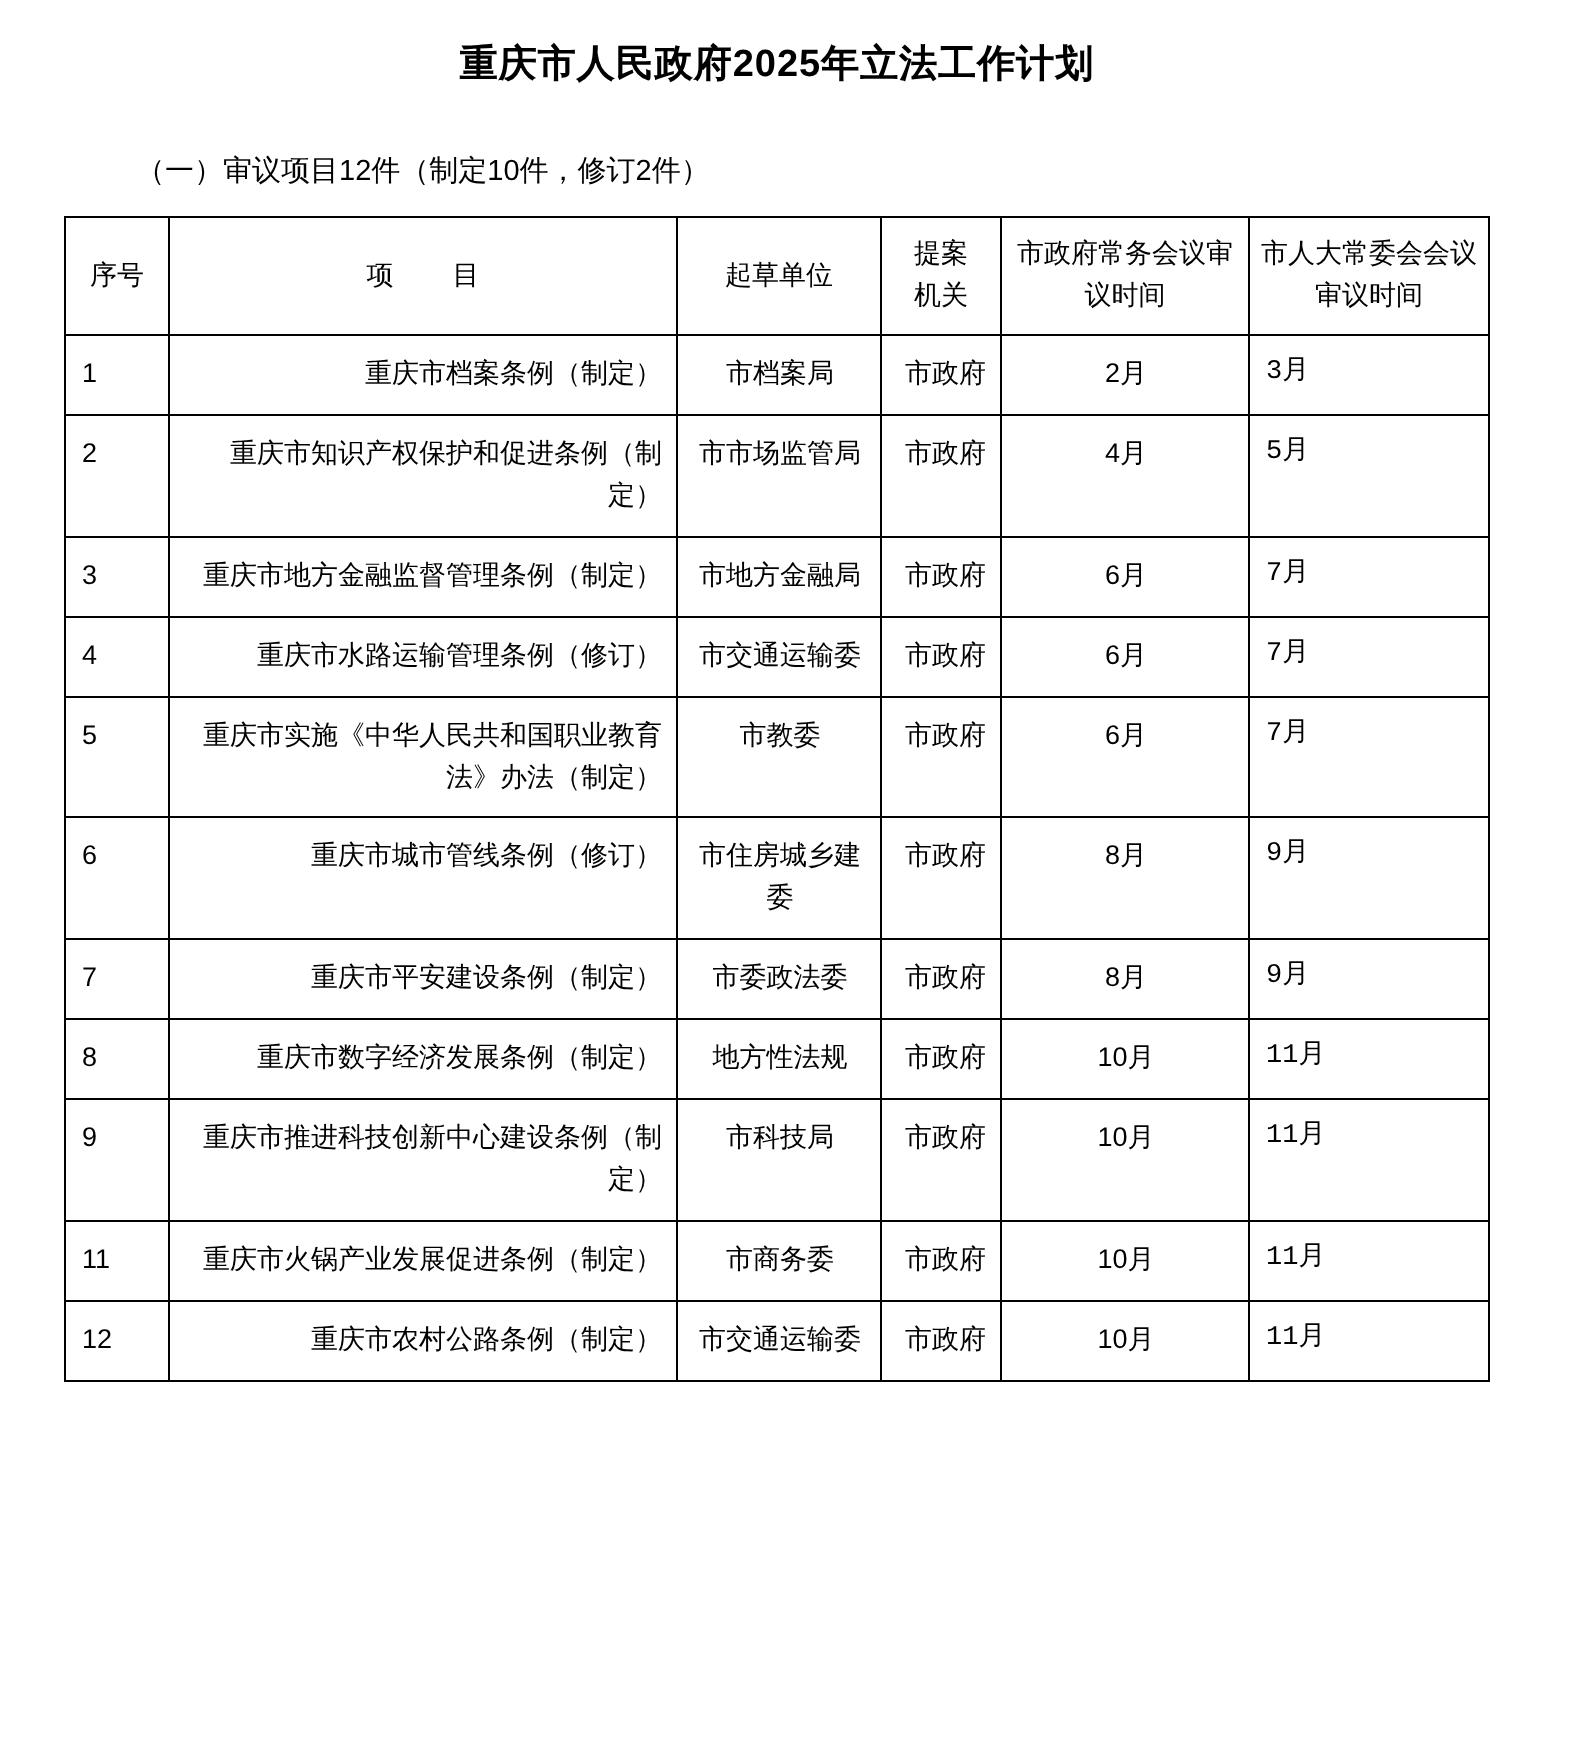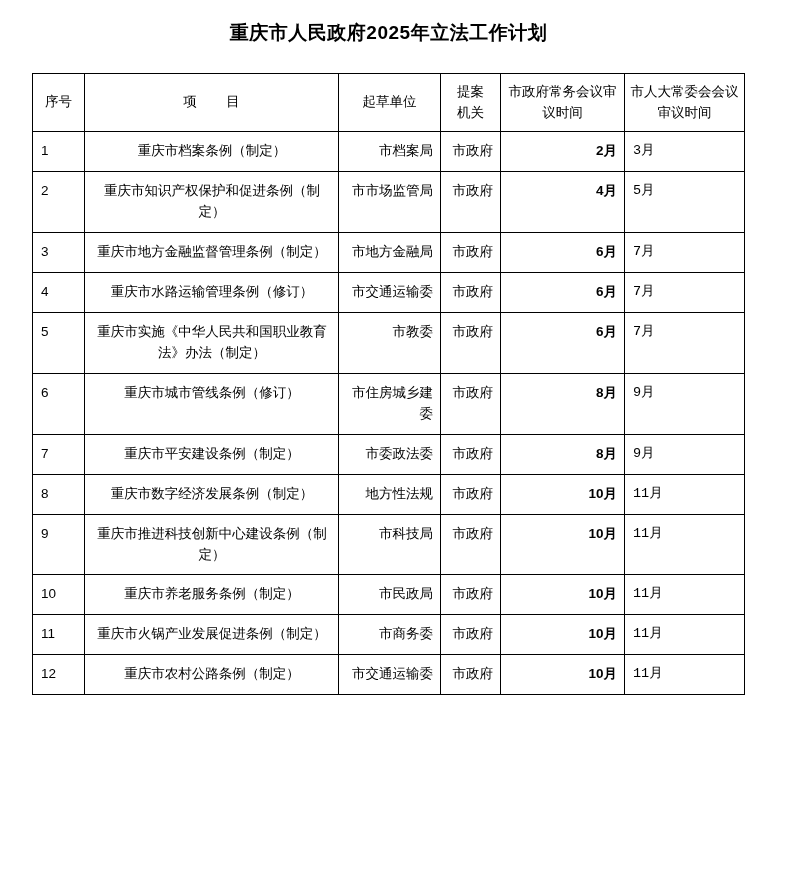--- a/index.html
+++ b/index.html
@@ -60,41 +60,42 @@
     padding: 8px 4px;
   }
   th.c-no    { width: 52px; }
   th.c-item  { width: 254px; }
   th.c-draft { width: 102px; }
   th.c-prop  { width: 60px; }
   th.c-gov   { width: 124px; }
   th.c-npc   { width: 120px; }
 
   td.c-no { text-align: left; padding-left: 9px; }
-  td.c-item { text-align: center; }
-  td.c-draft { text-align: right; }
+  td.c-item { text-align: right; }
+  td.c-draft { text-align: center; }
   td.c-prop { text-align: right; padding-left: 6px; }
-  td.c-gov { text-align: right; font-weight: bold; }
+  td.c-gov { text-align: center; }
   td.c-npc { text-align: left; font-family: Liberation Mono, monospace; }
 
   .th-spaced {
     letter-spacing: 8px;
     padding-left: 8px;
     font-family: Liberation Serif, serif;
   }
   .th-two-line span { display: block; }
   tr.body-row { height: 38px; }
 </style>
 </head>
 <body>
 
 <div class="page">
 
   <h1 class="doc-title">重庆市人民政府2025年立法工作计划</h1>
 
+  <p class="para sub">（一）审议项目12件（制定10件，修订2件）</p>
 
   <table class="plan">
     <thead>
       <tr>
         <th class="c-no">序号</th>
         <th class="c-item"><span class="th-spaced">项　目</span></th>
         <th class="c-draft">起草单位</th>
         <th class="c-prop th-two-line">
           <span>提案</span>
           <span>机关</span>
@@ -176,28 +177,20 @@
         </tr>
         <tr class="body-row">
           <td class="c-no">9</td>
           <td class="c-item">重庆市推进科技创新中心建设条例（制定）</td>
           <td class="c-draft">市科技局</td>
           <td class="c-prop">市政府</td>
           <td class="c-gov">10月</td>
           <td class="c-npc">11月</td>
         </tr>
         <tr class="body-row">
-          <td class="c-no">10</td>
-          <td class="c-item">重庆市养老服务条例（制定）</td>
-          <td class="c-draft">市民政局</td>
-          <td class="c-prop">市政府</td>
-          <td class="c-gov">10月</td>
-          <td class="c-npc">11月</td>
-        </tr>
-        <tr class="body-row">
           <td class="c-no">11</td>
           <td class="c-item">重庆市火锅产业发展促进条例（制定）</td>
           <td class="c-draft">市商务委</td>
           <td class="c-prop">市政府</td>
           <td class="c-gov">10月</td>
           <td class="c-npc">11月</td>
         </tr>
         <tr class="body-row">
           <td class="c-no">12</td>
           <td class="c-item">重庆市农村公路条例（制定）</td>

